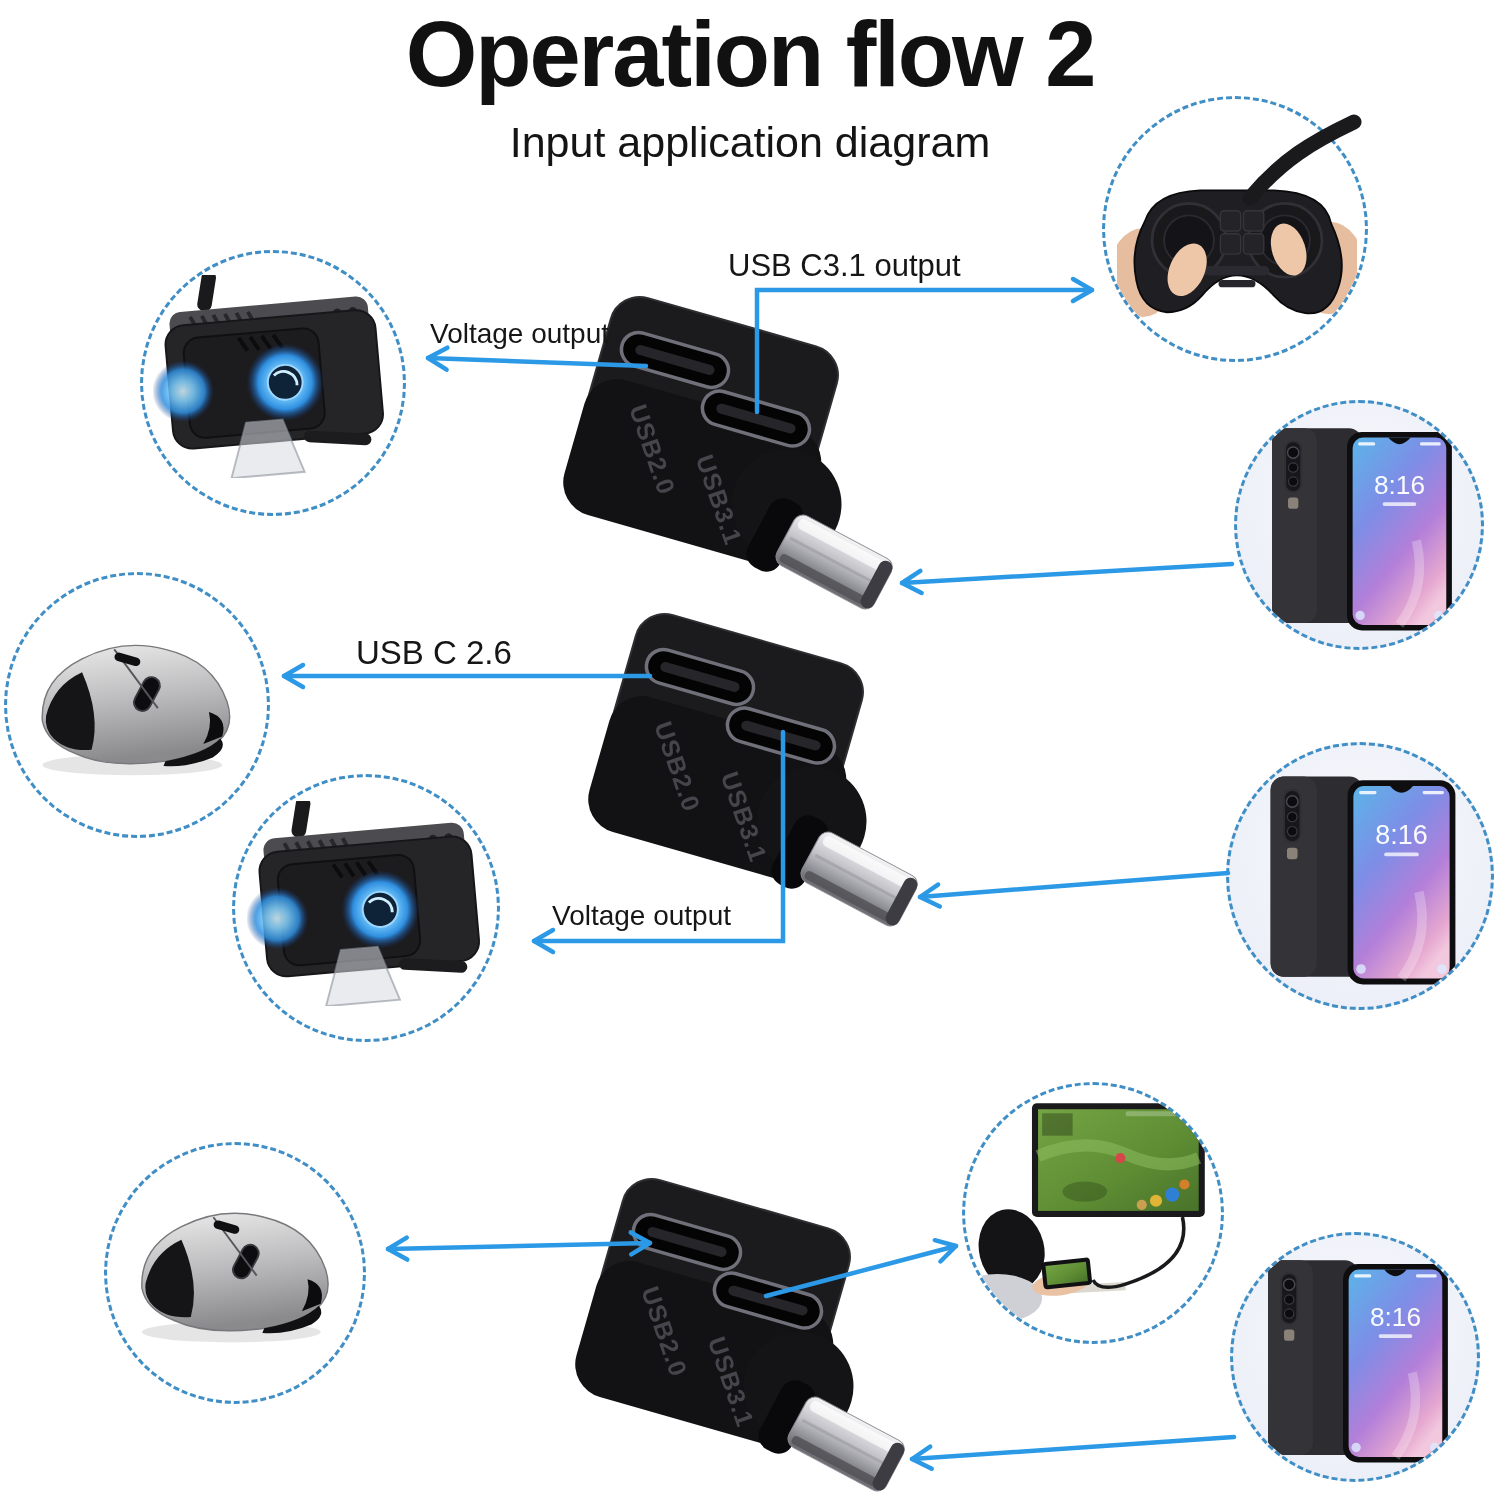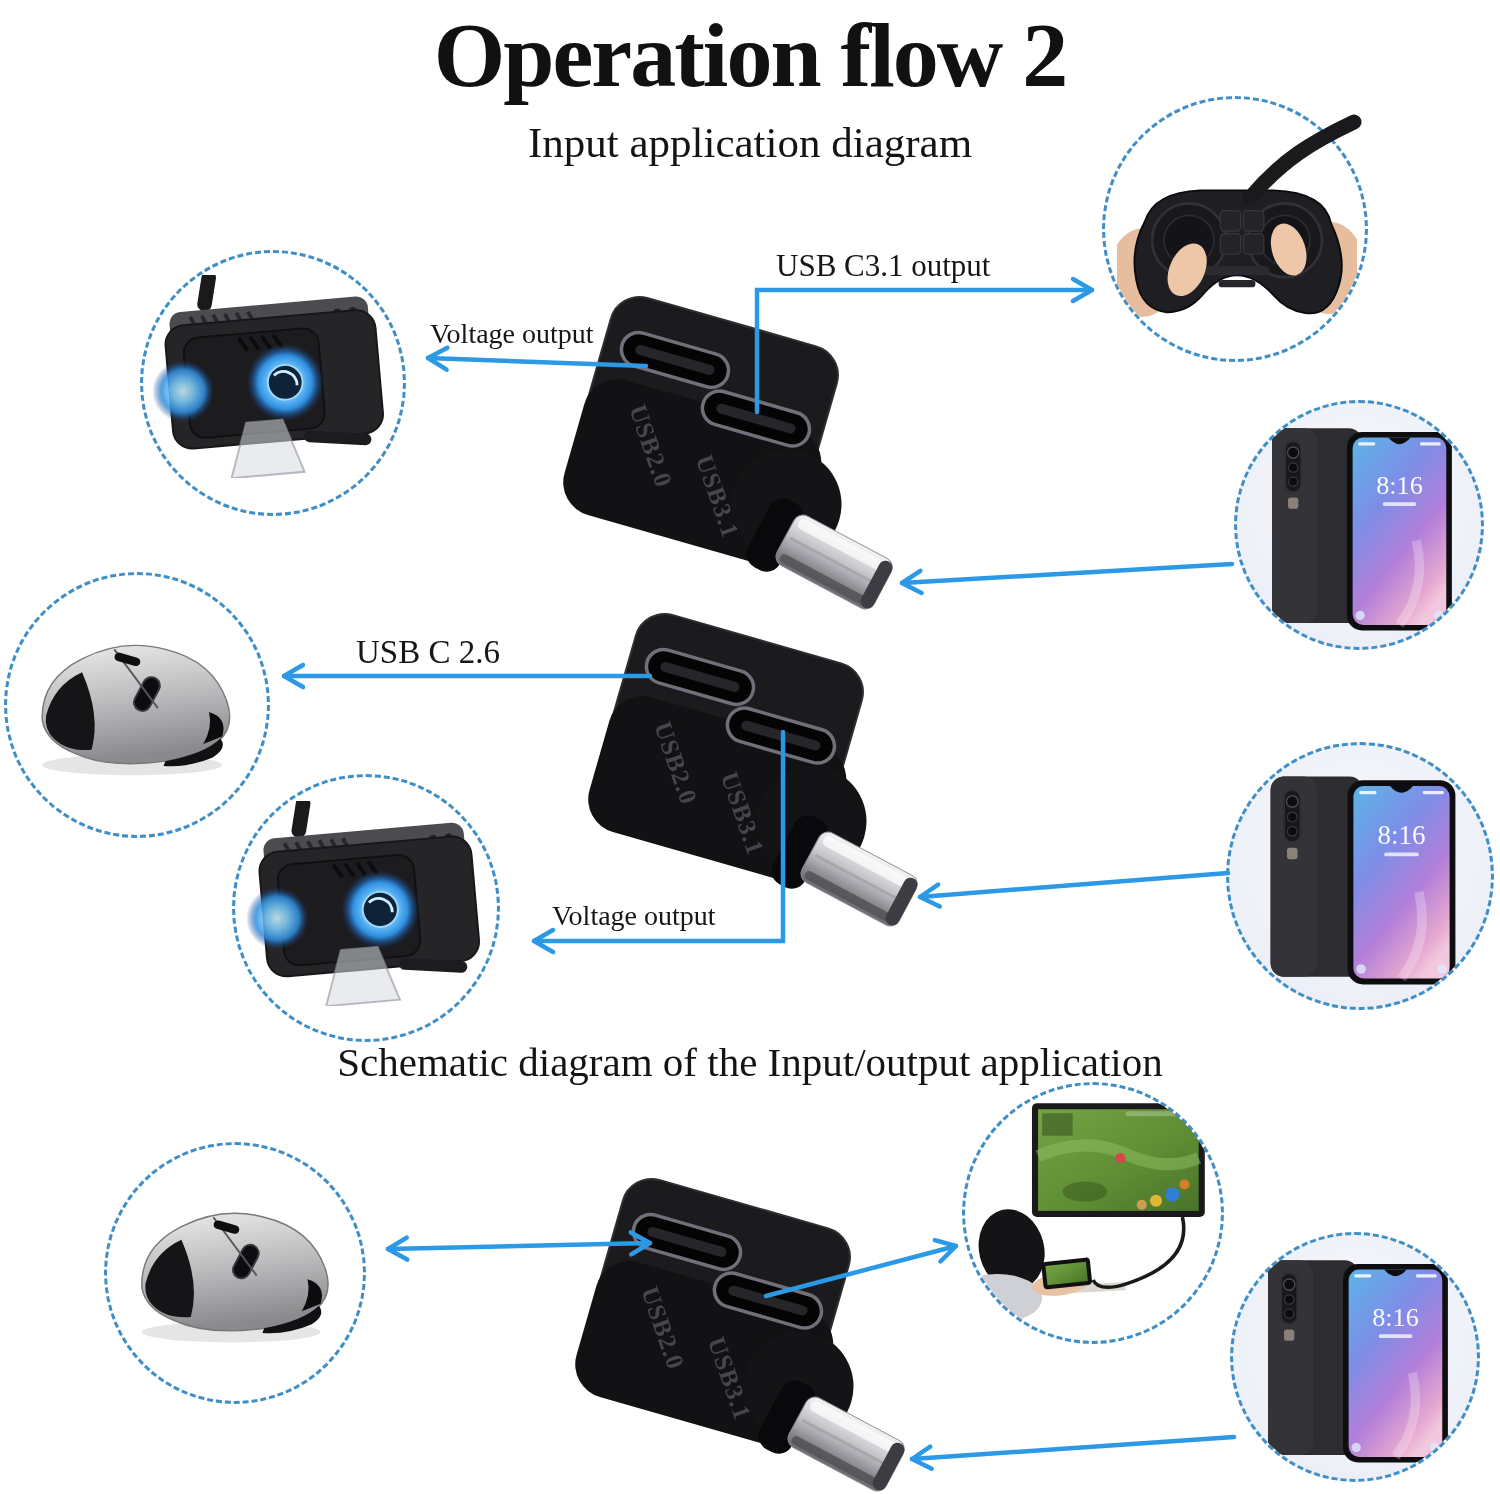--- a/index.html
+++ b/index.html
@@ -1,17 +1,17 @@
 <!DOCTYPE html>
 <html><head>
 <meta charset="utf-8">
 <style>
   html,body{margin:0;padding:0;background:#ffffff;}
   .canvas{position:relative;width:1500px;height:1494px;background:#fff;overflow:hidden;
-          font-family:Liberation Serif, serif;color:#111;}
+          font-family:Liberation Sans, sans-serif;color:#111;}
   .ttl{position:absolute;left:0;top:2px;width:100%;text-align:center;
        font-size:92px;font-weight:700;letter-spacing:-2px;color:#111;}
   .sub{position:absolute;left:0;top:118px;width:100%;text-align:center;
        font-size:43px;font-weight:400;color:#141414;}
   .mid{position:absolute;left:0;top:1038px;width:100%;text-align:center;
        font-size:41px;font-weight:400;color:#141414;}
   .callout{position:absolute;font-size:28px;color:#161616;white-space:nowrap;z-index:55;}
   .circle{position:absolute;border:3px dashed #3f8ec6;border-radius:50%;
           box-sizing:border-box;overflow:hidden;z-index:10;background:#fff;}
   .circle.phonebg{background:radial-gradient(circle at 50% 40%, #f8f9fd 0%, #e9ecf6 100%);}
@@ -188,24 +188,23 @@
           <rect x="68" y="162" width="48" height="27" rx="4" fill="#111114"></rect>
           <rect x="72" y="166" width="40" height="19" fill="url(#screenGreen)"></rect>
         </g>
         <path d="M206,120 Q216,165 150,186 Q124,194 118,182" stroke="#1a1a1d" stroke-width="3.5" fill="none"></path>
       </symbol>
     </defs>
   </svg>
 
   <div class="ttl">Operation flow 2</div>
   <div class="sub">Input application diagram</div>
-  <div class="mid">Schematic diagram of the Input/output application</div>
 
   <div class="callout" style="left:430px;top:318px;">Voltage output</div>
-  <div class="callout" style="left:728px;top:248px;font-size:31px;margin-left:48px;">USB C3.1 output</div>
+  <div class="callout" style="left:728px;top:248px;font-size:31px;">USB C3.1 output</div>
   <div class="callout" style="left:356px;top:634px;font-size:33px;">USB C 2.6</div>
   <div class="callout" style="left:552px;top:900px;">Voltage output</div>
 
   <div class="circle" style="left:140px;top:250px;width:266px;height:266px;">
     <svg class="dev" style="left:10px;top:22px;" width="242" height="203">
         <use href="#sym-deck"></use>
       </svg>
   </div>
   <div class="circle" style="left:1102px;top:96px;width:266px;height:266px;">
     <svg class="dev" style="left:12px;top:58px;" width="240" height="185">

